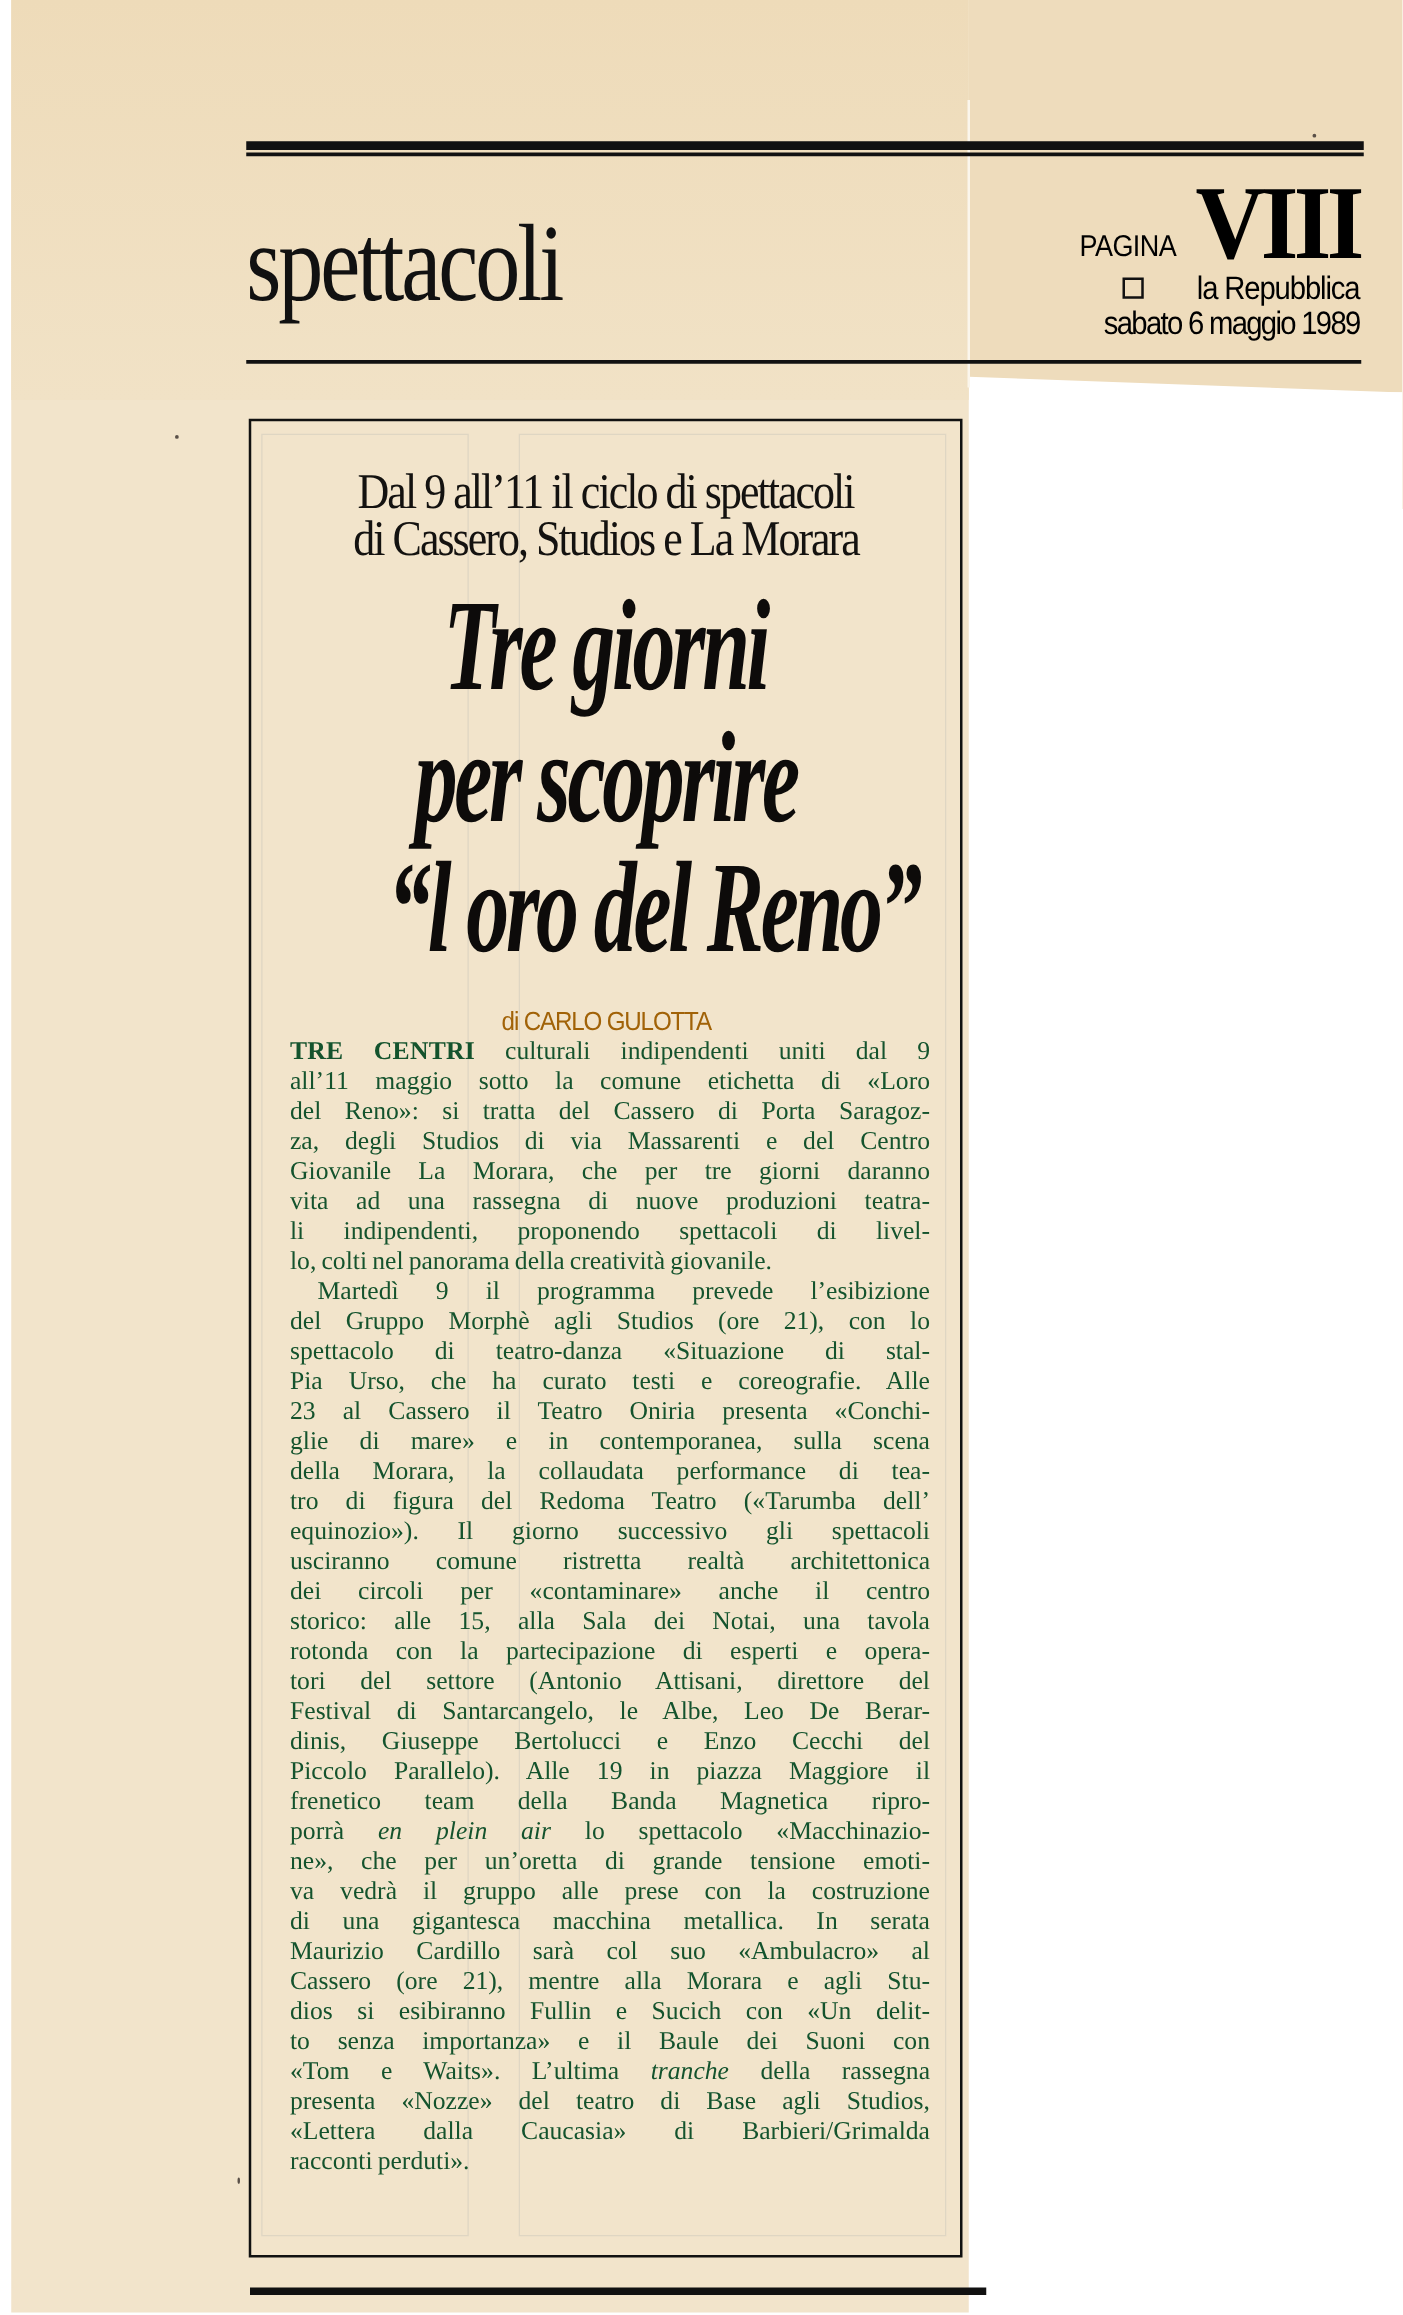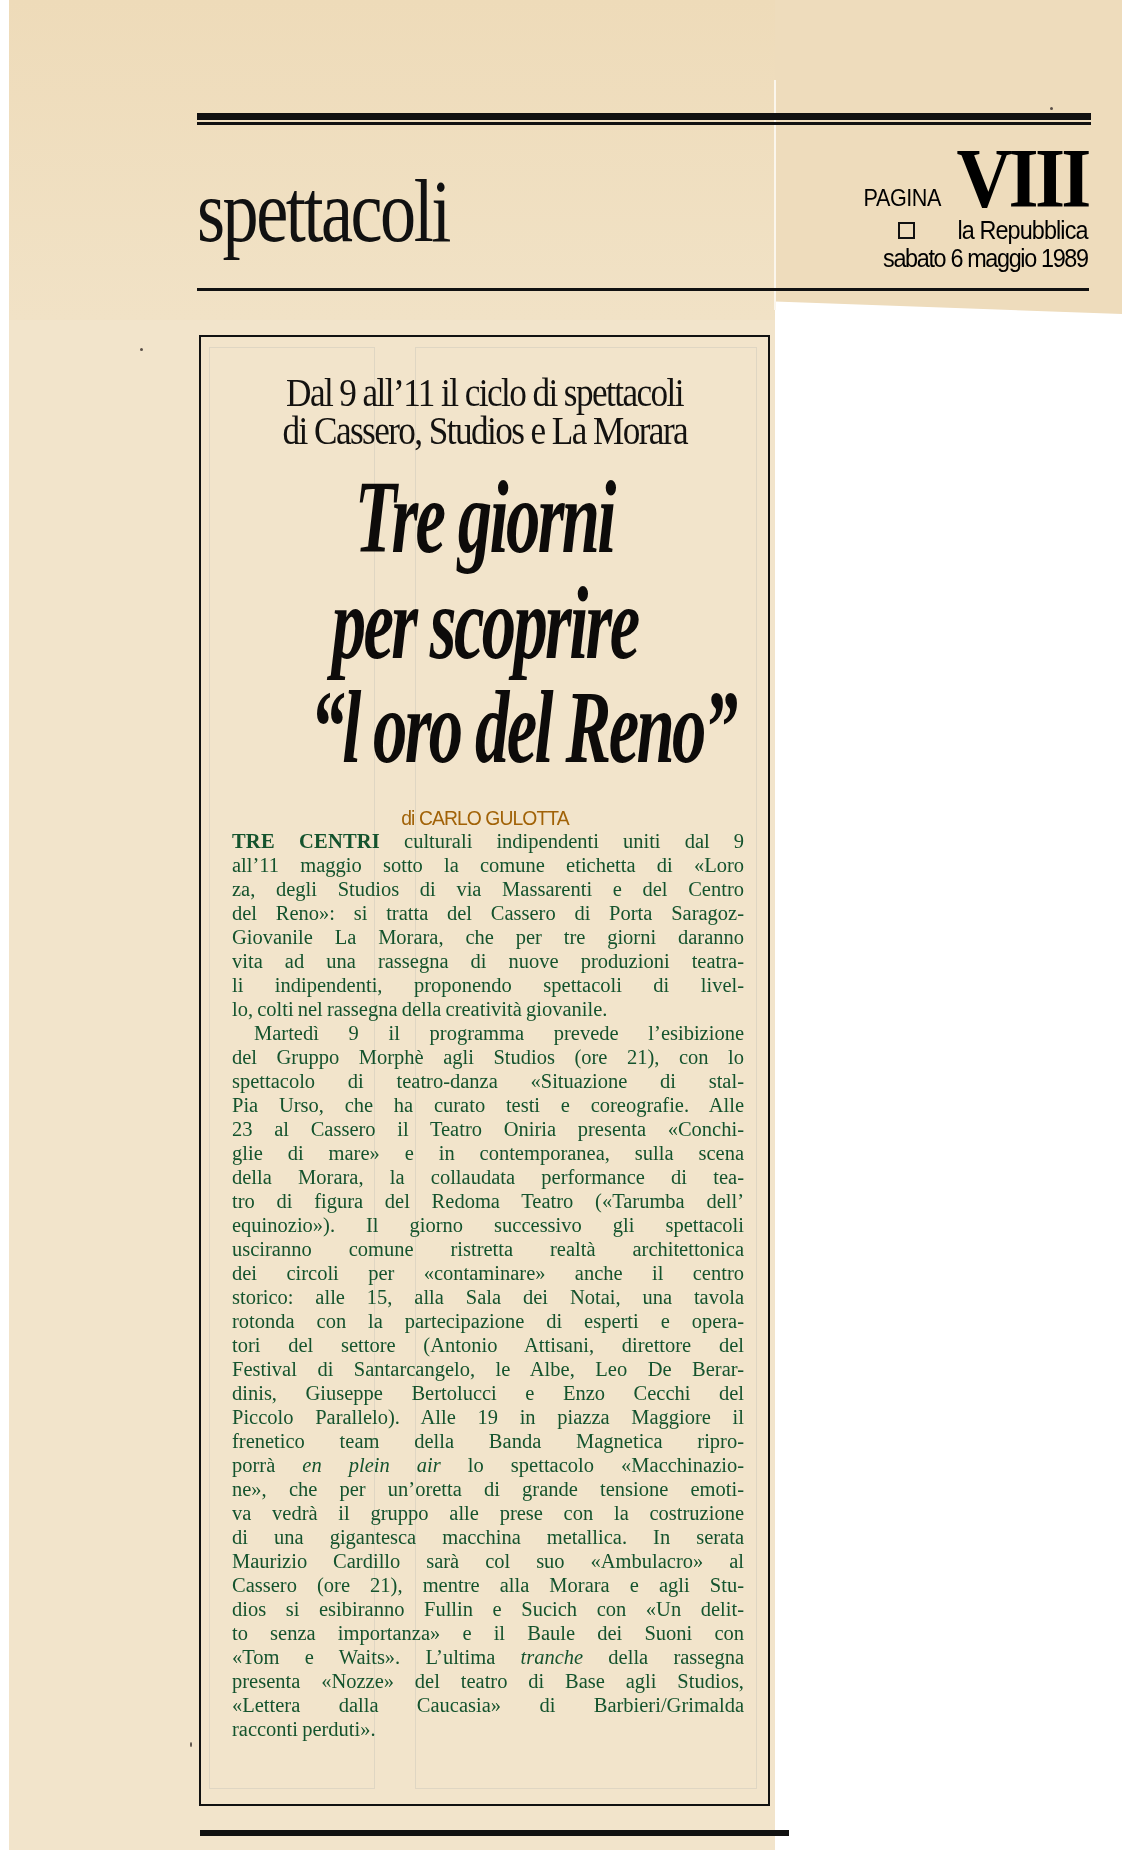--- a/index.html
+++ b/index.html
@@ -77,26 +77,26 @@
 
   <div class="headline" style="top:128px;"><span>Tre giorni</span></div>
   <div class="headline" style="top:234px;"><span>per scoprire</span></div>
   <div class="headline" style="top:338px;"><span>“l oro del Reno”</span></div>
 
   <div class="byline" style="top:470px;"><span>di CARLO GULOTTA</span></div>
 
   <div class="body-text" id="body-text">
       <div class="line" style="white-space: normal; overflow: hidden; word-spacing: -1px;"><span class="lead">TRE CENTRI</span> culturali indipendenti uniti dal 9</div>
       <div class="line" style="white-space: normal; overflow: hidden; word-spacing: -1px;">all’11 maggio sotto la comune etichetta di «Loro</div>
+      <div class="line" style="white-space: normal; overflow: hidden; word-spacing: -1px;">del Reno»: si tratta del Cassero di Porta Saragoz-</div>
       <div class="line" style="white-space: normal; overflow: hidden; word-spacing: -1px;">za, degli Studios di via Massarenti e del Centro</div>
-      <div class="line" style="white-space: normal; overflow: hidden; word-spacing: -1px;">del Reno»: si tratta del Cassero di Porta Saragoz-</div>
       <div class="line" style="white-space: normal; overflow: hidden; word-spacing: -1px;">Giovanile La Morara, che per tre giorni daranno</div>
       <div class="line" style="white-space: normal; overflow: hidden; word-spacing: -1px;">vita ad una rassegna di nuove produzioni teatra-</div>
       <div class="line" style="white-space: normal; overflow: hidden; word-spacing: -1px;">li indipendenti, proponendo spettacoli di livel-</div>
-      <div class="line last" style="white-space: normal; overflow: hidden; word-spacing: -1px;">lo, colti nel rassegna della creatività giovanile.</div>
+      <div class="line last" style="white-space: normal; overflow: hidden; word-spacing: -1px;">lo, colti nel panorama della creatività giovanile.</div>
       <div class="line indent" style="white-space: normal; overflow: hidden; word-spacing: -1px;">Martedì 9 il programma prevede l’esibizione</div>
       <div class="line" style="white-space: normal; overflow: hidden; word-spacing: -1px;">del Gruppo Morphè agli Studios (ore 21), con lo</div>
       <div class="line" style="white-space: normal; overflow: hidden; word-spacing: -1px;">spettacolo di teatro-danza «Situazione di stal-</div>
       <div class="line" style="white-space: normal; overflow: hidden; word-spacing: -1px;">Pia Urso, che ha curato testi e coreografie. Alle</div>
       <div class="line" style="white-space: normal; overflow: hidden; word-spacing: -1px;">23 al Cassero il Teatro Oniria presenta «Conchi-</div>
       <div class="line" style="white-space: normal; overflow: hidden; word-spacing: -1px;">glie di mare» e in contemporanea, sulla scena</div>
       <div class="line" style="white-space: normal; overflow: hidden; word-spacing: -1px;">della Morara, la collaudata performance di tea-</div>
       <div class="line" style="white-space: normal; overflow: hidden; word-spacing: -1px;">tro di figura del Redoma Teatro («Tarumba dell’</div>
       <div class="line" style="white-space: normal; overflow: hidden; word-spacing: -1px;">equinozio»). Il giorno successivo gli spettacoli</div>
       <div class="line" style="white-space: normal; overflow: hidden; word-spacing: -1px;">usciranno comune ristretta realtà architettonica</div>

